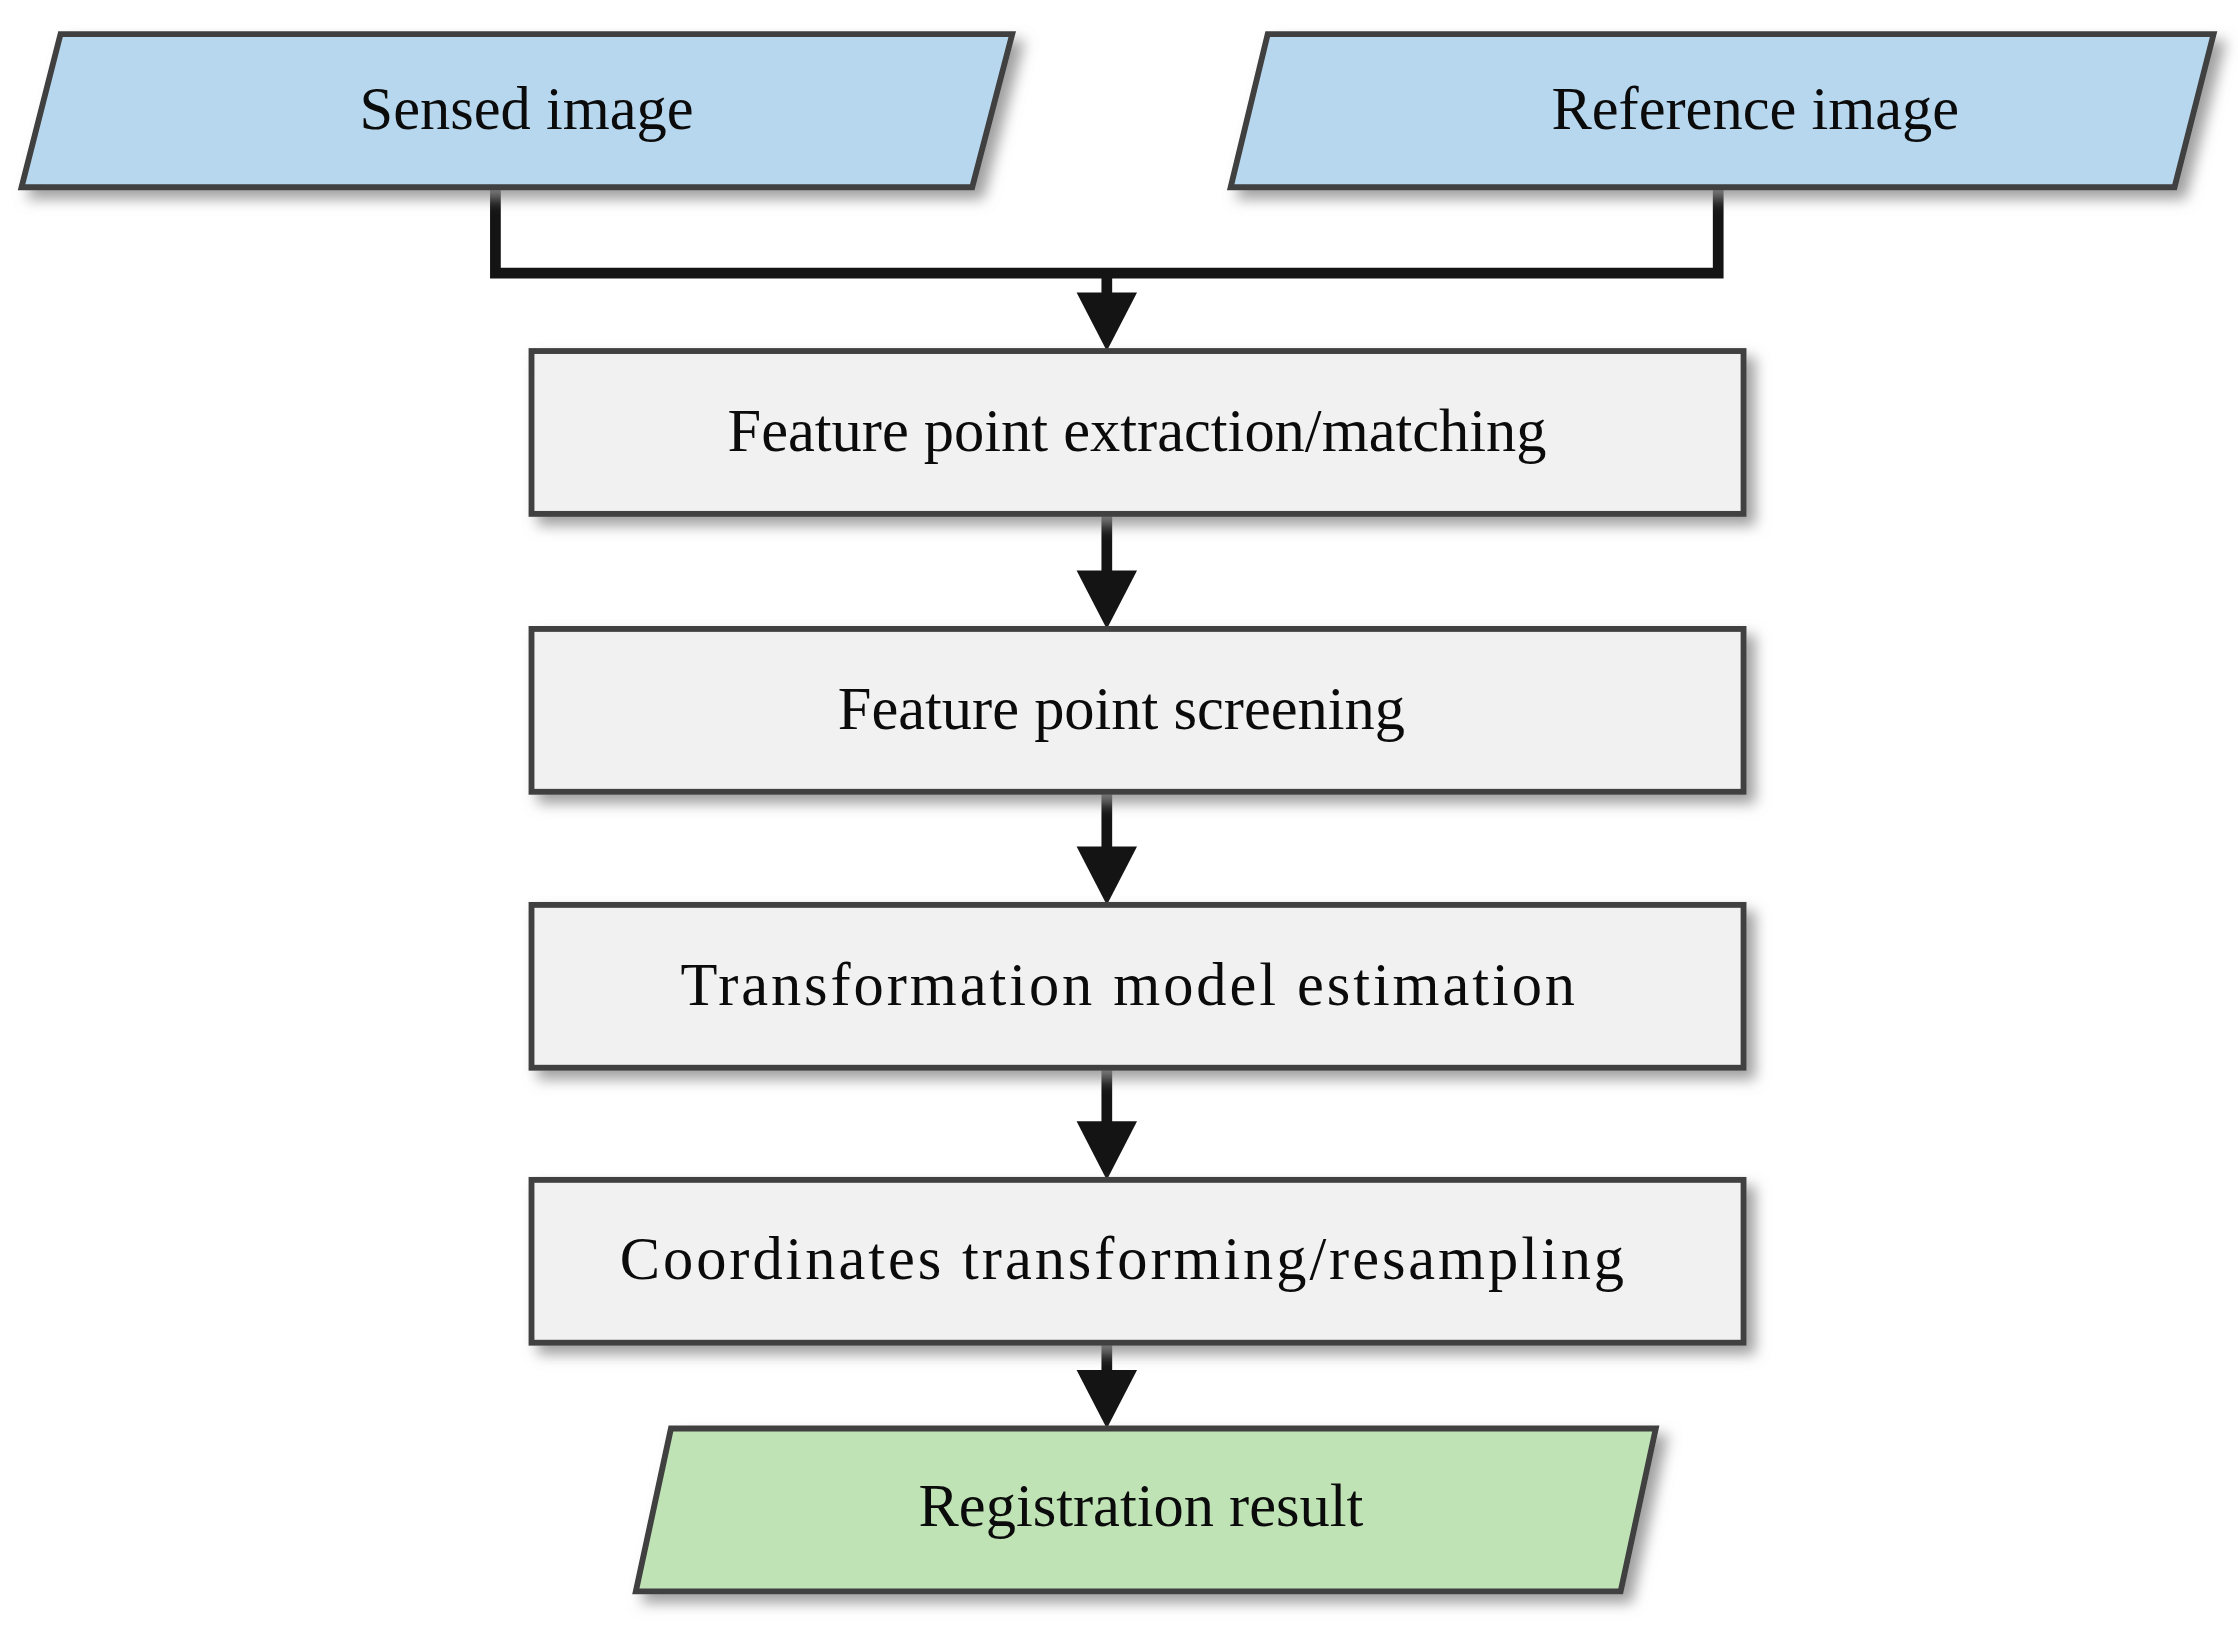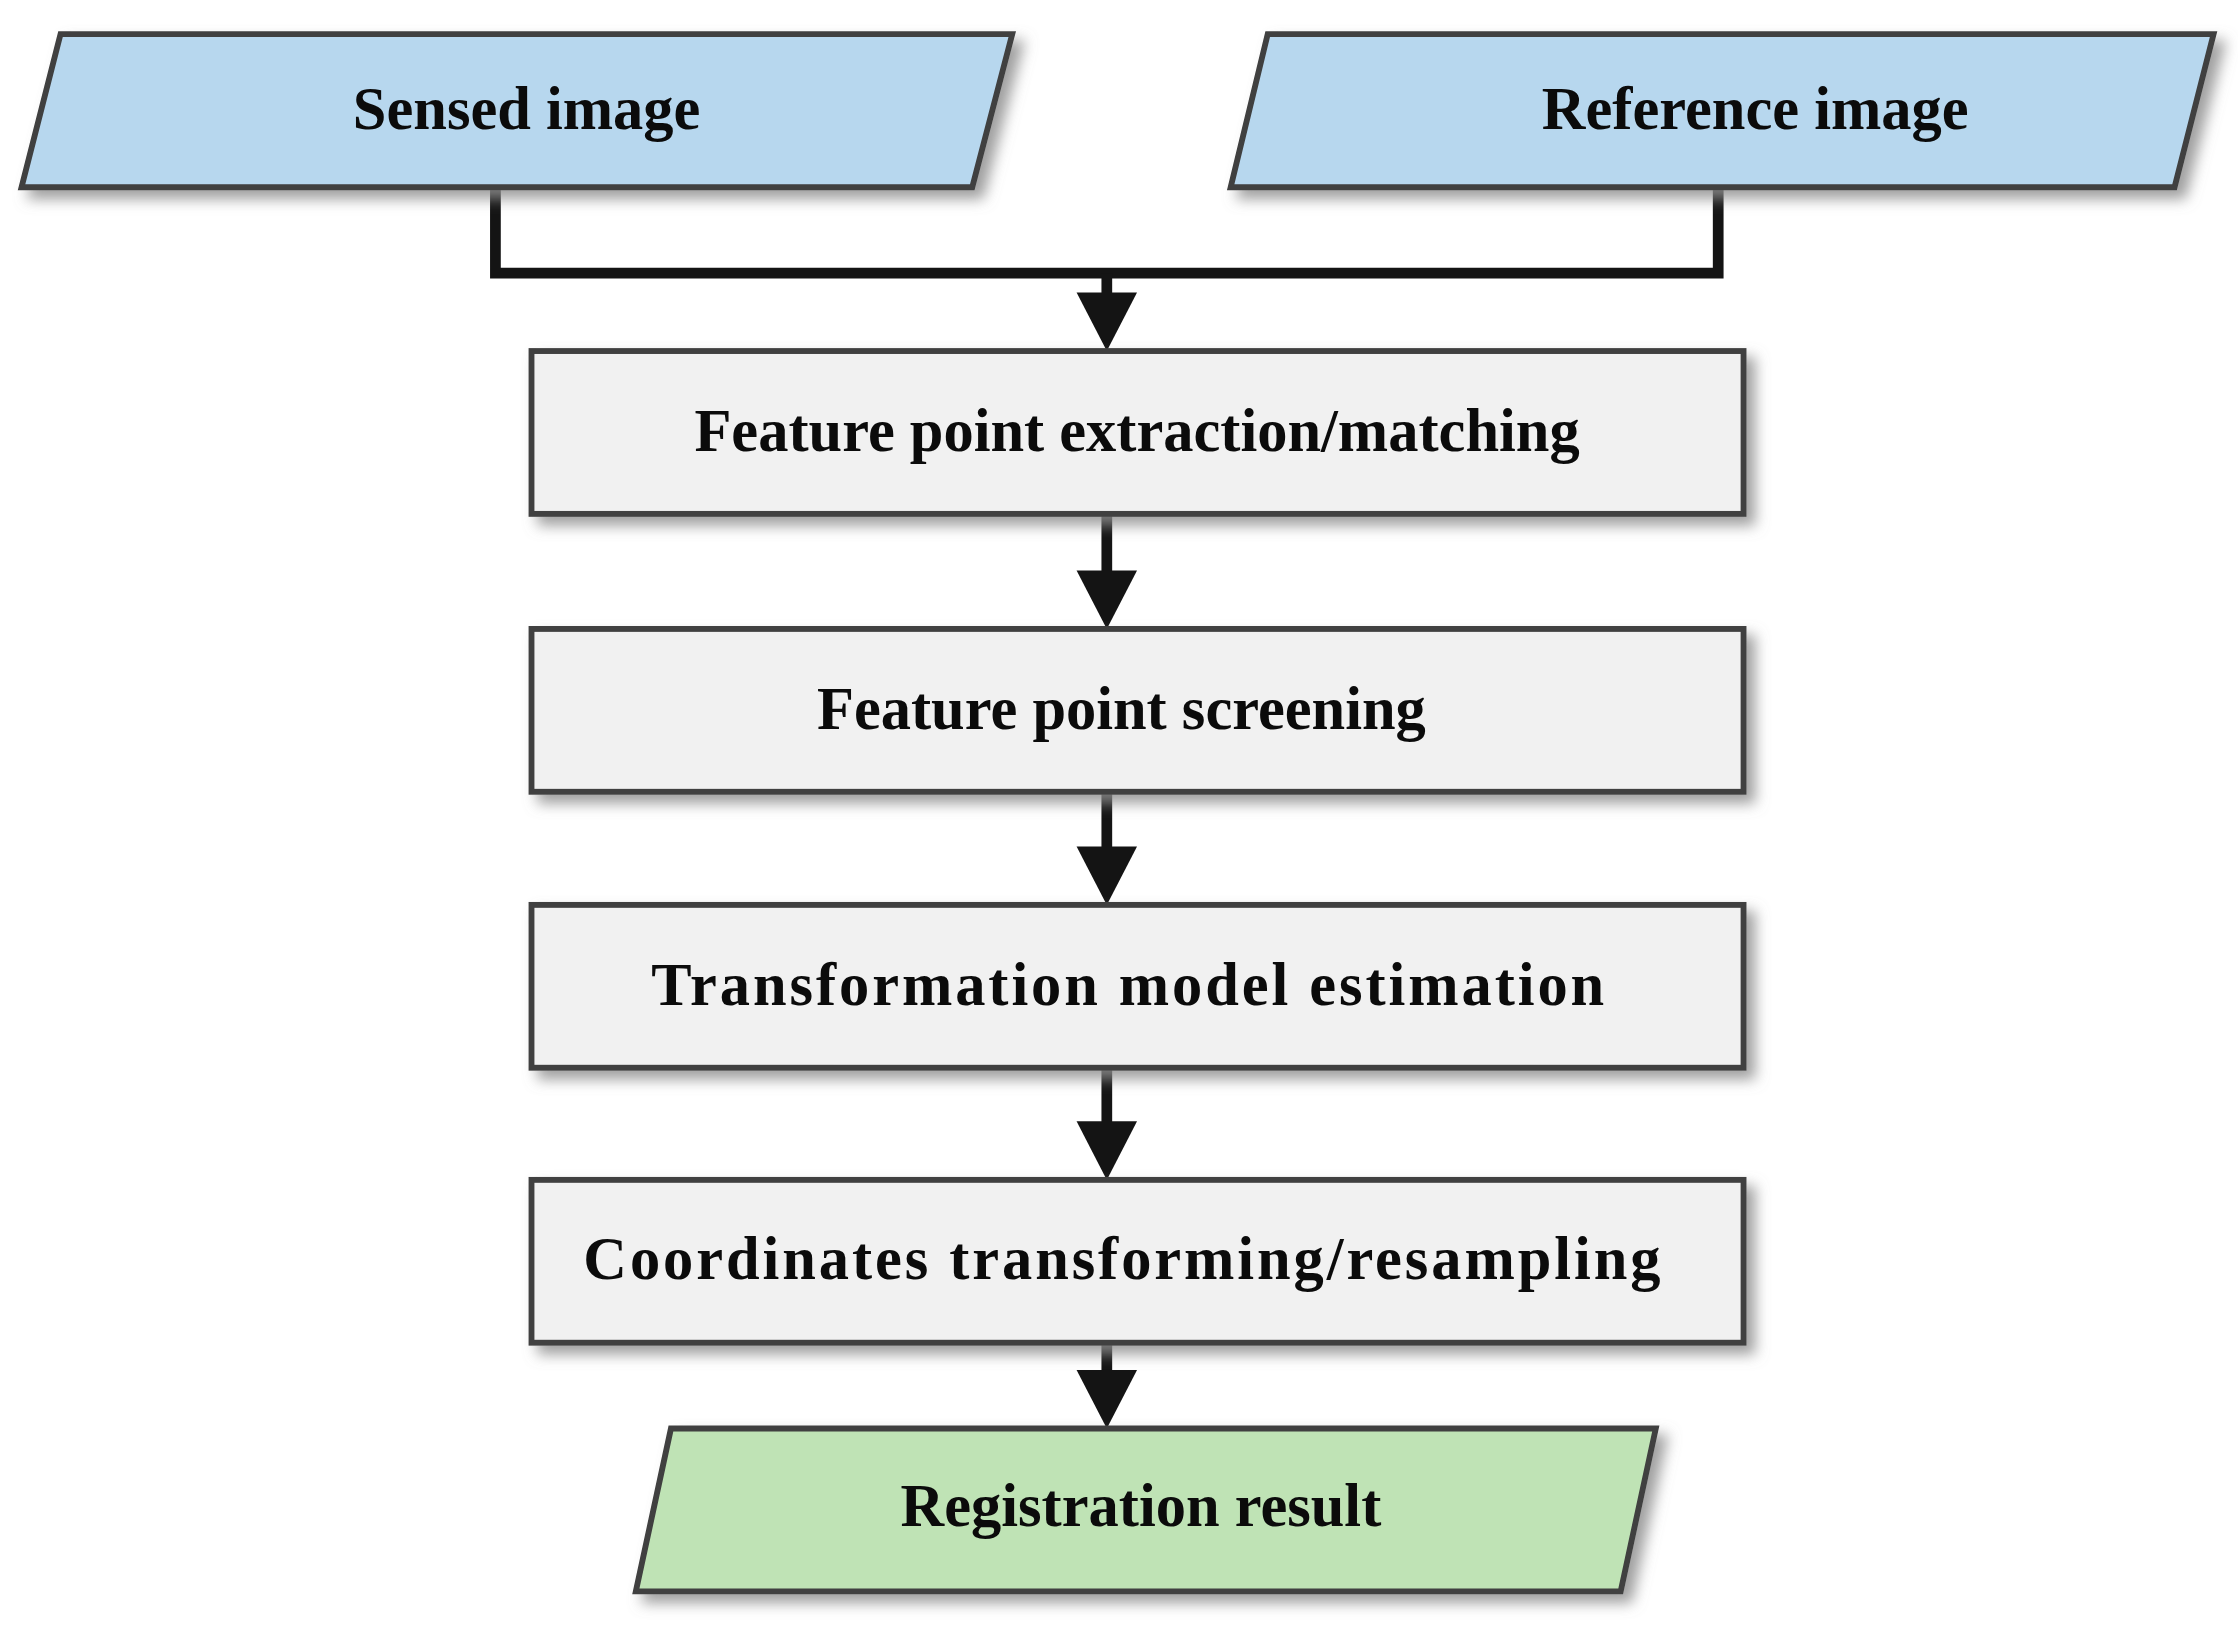--- a/index.html
+++ b/index.html
@@ -10,21 +10,20 @@
   }
   body {
     font-family: "Liberation Serif", "DejaVu Serif", serif;
   }
   #diagram-root {
     position: relative;
     width: 2238px;
     height: 1645px;
     background: #ffffff;
     overflow: hidden;
-    font-weight: bold;
   }
   #flow-svg {
     position: absolute;
     inset: 0;
     width: 2238px;
     height: 1645px;
     display: block;
   }
   .node-label {
     font-family: "Liberation Serif", "DejaVu Serif", serif;

